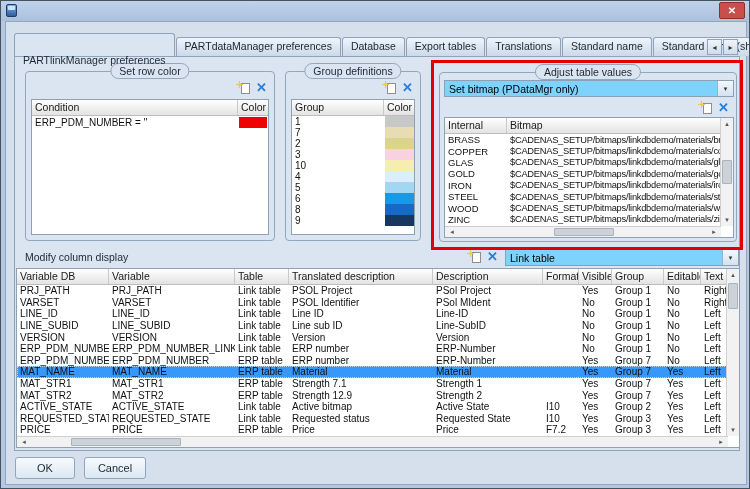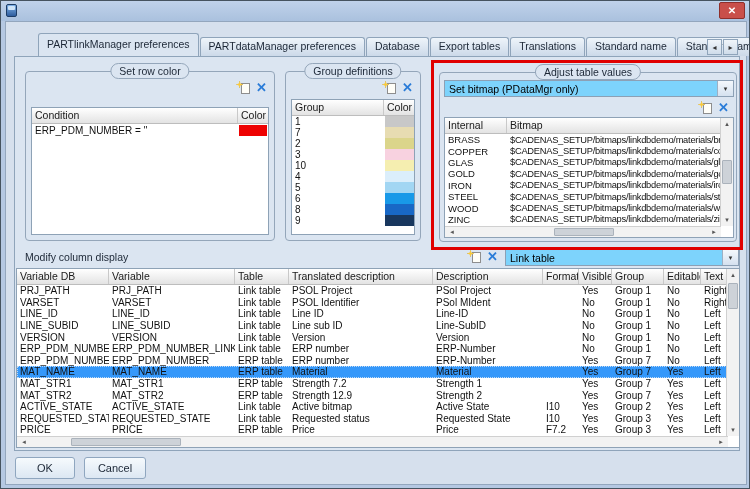--- a/index.html
+++ b/index.html
@@ -21,21 +21,21 @@
 
   
   .client { position:absolute; left:4px; top:20px; width:742px; height:464px;
             background:#d6e0ed; border:1px solid #93a6bd; }
 
   
   .tabbar { position:absolute; left:8px; top:12px; height:22px; display:flex; align-items:flex-end; }
   .tab { height:19px; padding:2px 8px 0 8px; margin-right:1px; font-size:10.5px; color:#1c2736;
          background:linear-gradient(#eef4fa,#ccd9e9); border:1px solid #8fa4ba;
          border-bottom:none; border-radius:3px 3px 0 0; white-space:nowrap; }
-  .tab.selected { height:23px; padding-top:4px; background:#dbe5f1; position:relative; z-index:3;margin-left:24px; }
+  .tab.selected { height:23px; padding-top:20px; background:#dbe5f1; position:relative; z-index:3; }
   .tab-arrows { position:absolute; right:8px; top:17px; display:flex; z-index:4; }
   .tab-arrow { width:15px; height:16px; background:linear-gradient(#f0f5fa,#cfdcea);
                border:1px solid #8fa4ba; font-size:8px; color:#333; display:flex;
                align-items:center; justify-content:center; margin-left:1px; }
 
   
   .panel { position:absolute; left:8px; top:34px; width:726px; height:395px;
            background:#dbe5f1; border:1px solid #8fa4ba; z-index:2; }
 
   
@@ -159,21 +159,21 @@
 
       <div class="groupbox" style="left:10px; top:14px; width:250px; height:170px;">
         <div class="legend">Set row color</div>
         <div class="gtoolbar" style="top:9px;">
           <span class="icon-new">
               <span class="sheet"></span>
               <span class="spark"></span>
             </span>
           <span class="icon-x">✕</span>
         </div>
-        <div class="wtable" style="left:5px; top:27px; right:5px; bottom:5px;margin-top:8px;">
+        <div class="wtable" style="left:5px; top:27px; right:5px; bottom:5px;">
           <div class="thead">
             <div class="th src-cond">Condition</div>
             <div class="th color-col" style="border-right:none;">Color</div>
           </div>
           <div>
 
               <div class="src-row">
                 <div class="cell src-cond">ERP_PDM_NUMBER = "</div>
                 <div class="color-col">
                   <div class="swatch" style="background-color: rgb(238, 2, 2);"></div>
@@ -462,21 +462,21 @@
               <div class="cell">Yes</div>
               <div class="cell">Group 7</div>
               <div class="cell">Yes</div>
               <div class="cell">Left</div>
             </div>
 
             <div class="mt-grid mt-row">
               <div class="cell">MAT_STR1</div>
               <div class="cell">MAT_STR1</div>
               <div class="cell">ERP table</div>
-              <div class="cell">Strength 7.2</div>
+              <div class="cell">Strength 7.1</div>
               <div class="cell">Strength 1</div>
               <div class="cell"></div>
               <div class="cell">Yes</div>
               <div class="cell">Group 7</div>
               <div class="cell">Yes</div>
               <div class="cell">Left</div>
             </div>
 
             <div class="mt-grid mt-row">
               <div class="cell">MAT_STR2</div>

